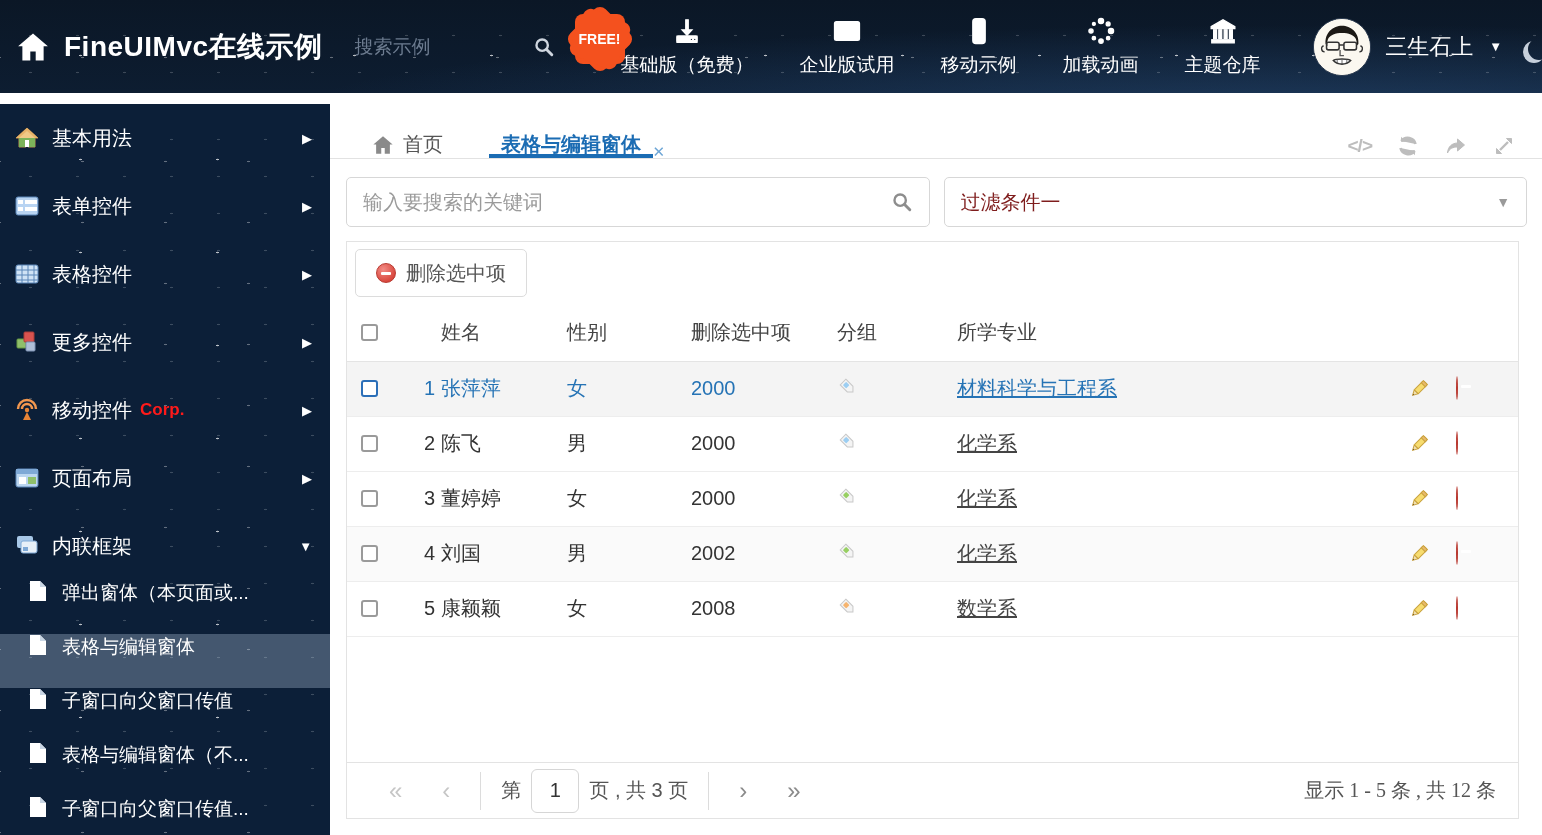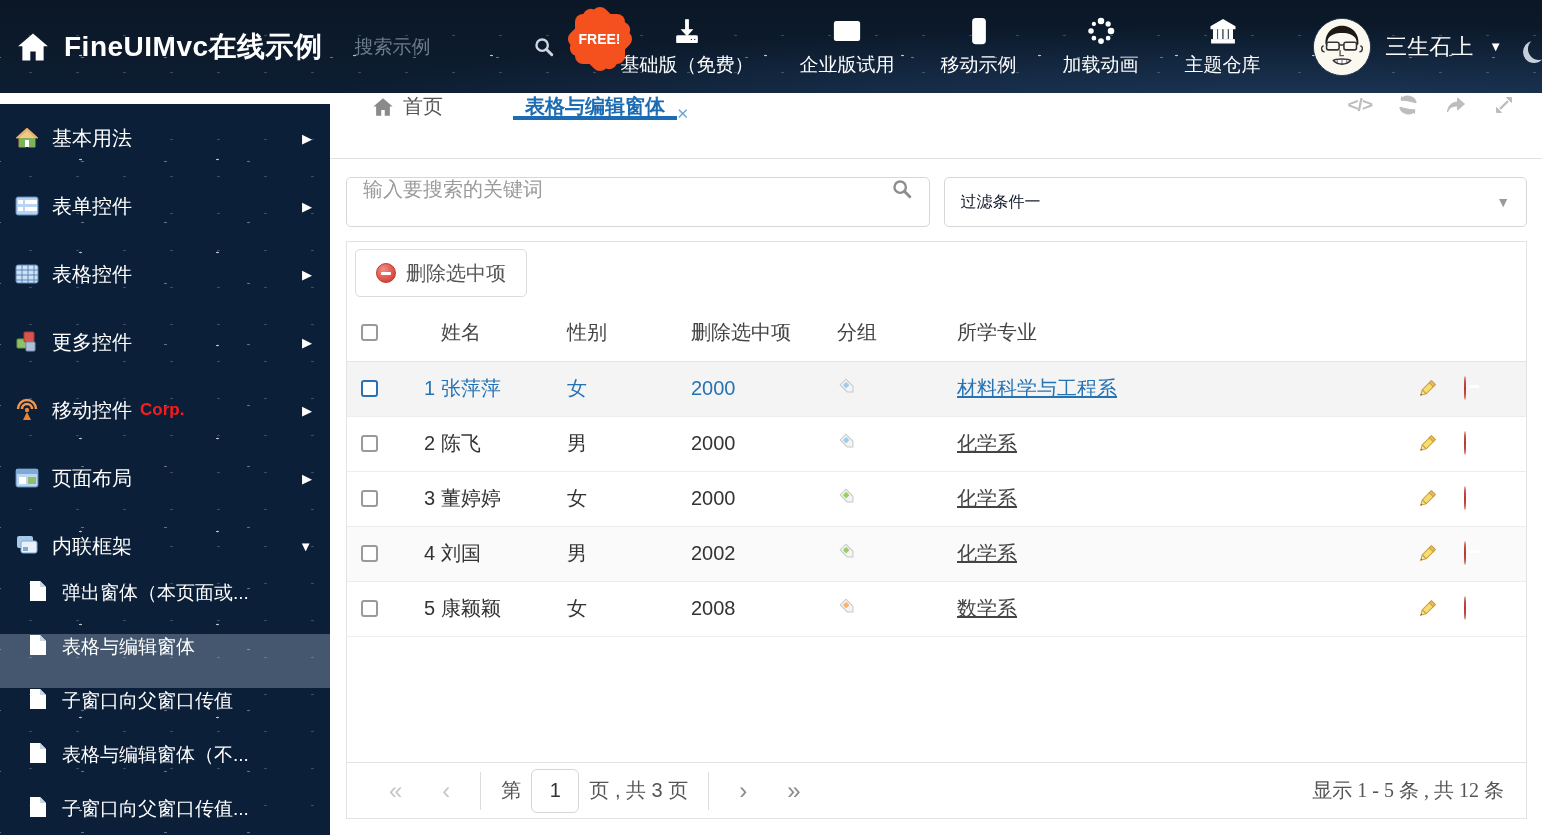--- a/index.html
+++ b/index.html
@@ -61,44 +61,44 @@
   .side-sub { display:flex; align-items:flex-start; height:54px; padding-left:28px; color:#fff; cursor:pointer; position:relative; z-index:2; }
   .side-sub .doc-ico { width:20px; height:22px; margin-right:14px; flex:none; }
   .side-sub .doc-ico svg { width:20px; height:22px; display:block; }
   .side-sub-label { font-size:19px; white-space:nowrap; }
   .side-sub.selected { background:rgba(200,220,240,.30); }
 
   
   .main { position:absolute; left:330px; top:93px; width:1212px; height:742px; background:#fff; }
 
   
-  .tabbar { height:66px; border-bottom:1px solid #e2e2e2; display:flex; align-items:flex-start; position:relative;gap:24px; }
+  .tabbar { height:66px; border-bottom:1px solid #e2e2e2; display:flex; align-items:flex-end; position:relative; }
   .tab { display:flex; align-items:center; gap:9px; padding:0 12px; margin-left:30px; color:#555; font-size:20px; cursor:pointer; position:relative; }
   .tab .tab-home svg { width:22px; height:22px; fill:#8a8a8a; display:block; }
   .tab.active { color:#1b6cb3; font-weight:bold; margin-left:34px; }
   .tab.active::after { content:""; position:absolute; left:0; right:0; bottom:0; height:4px; background:#1b6cb3; }
   .tab-close { position:absolute; top:12px; right:-12px; color:#6ea6d6; font-size:15px; font-weight:bold; cursor:pointer; }
   .tab-actions { margin-left:auto; display:flex; align-items:center; gap:24px; padding-right:26px; color:#bdbdbd; }
   .tab-actions .act-ico { cursor:pointer; }
   .tab-actions .act-ico svg { width:24px; height:24px; display:block; stroke:#bdbdbd; fill:#bdbdbd; }
   .code-ico-txt { font-size:19px; font-weight:bold; color:#bdbdbd; letter-spacing:-1px; }
 
   
   .filter-row { display:flex; gap:14px; padding:18px 15px 0 16px; }
-  .search-box { flex:1; height:50px; border:1px solid #d7d7d7; border-radius:5px; display:flex; align-items:flex-start; padding:0 16px; }
+  .search-box { flex:1; height:50px; border:1px solid #d7d7d7; border-radius:5px; display:flex; align-items:center; padding:0 16px; }
   .search-box input { flex:1; border:none; outline:none; font-size:20px; color:#444; background:transparent; }
   .search-box input::placeholder { color:#9b9b9b; }
   .search-box .mag { color:#8d8d8d; }
   .search-box .mag svg { width:22px; height:22px; display:block; }
   .select-box { flex:1; height:50px; border:1px solid #d7d7d7; border-radius:5px; display:flex; align-items:center; padding:0 16px; cursor:pointer; }
-  .select-value { flex:1; font-size:16px; color:#0f172a; }
+  .select-value { flex:1; font-size:20px; color:#7f1d1d; }
   .select-caret { color:#9a9a9a; font-size:14px; }
 
   
-  .grid-panel { margin:14px 15px 0 16px; border:1px solid #e3e3e3; height:578px; position:relative; display:flex; flex-direction:column; }
+  .grid-panel { margin:14px 23px 0 16px; border:1px solid #e3e3e3; height:578px; position:relative; display:flex; flex-direction:column; }
   .grid-toolbar { height:62px; display:flex; align-items:center; justify-content:space-between; padding:0 8px; }
   .btn { display:flex; align-items:center; gap:10px; height:48px; padding:0 20px; background:#fff; border:1px solid #dcdcdc; border-radius:5px; font-size:20px; color:#555; cursor:pointer; }
   .ico-circle { width:20px; height:20px; border-radius:50%; position:relative; flex:none; }
   .ico-minus { background:radial-gradient(circle at 35% 30%, #f28b85, #d8453b 75%); border:1px solid #b93a31; }
   .ico-minus::after { content:""; position:absolute; left:4px; top:8px; width:10px; height:3px; background:#fff; border-radius:1px; }
   .ico-plus { background:radial-gradient(circle at 35% 30%, #9fd96b, #58a733 75%); border:1px solid #4d9429; }
   .ico-plus::before { content:""; position:absolute; left:4px; top:8px; width:10px; height:3px; background:#fff; border-radius:1px; }
   .ico-plus::after { content:""; position:absolute; left:7.5px; top:4.5px; width:3px; height:10px; background:#fff; border-radius:1px; }
 
   table.grid { width:100%; border-collapse:collapse; table-layout:fixed; }

